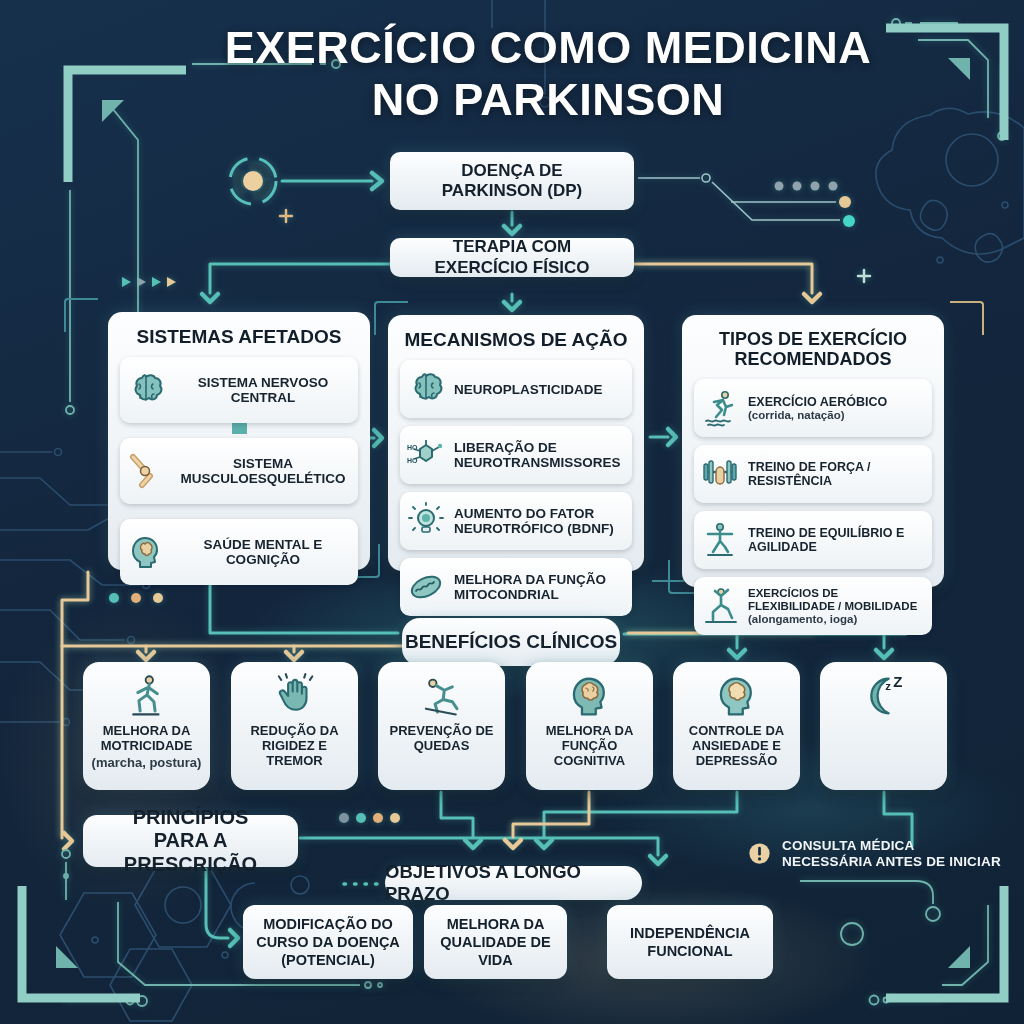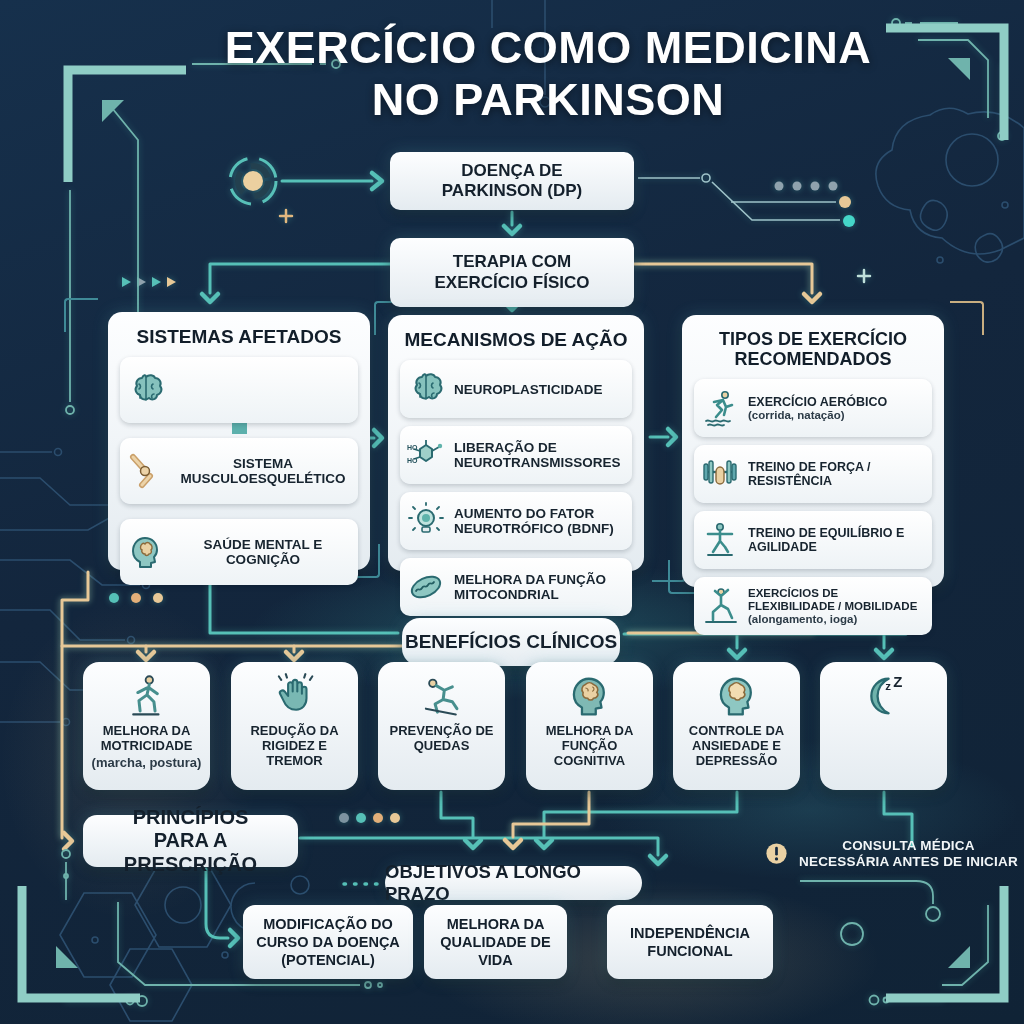--- a/index.html
+++ b/index.html
@@ -39,21 +39,21 @@
   .panel.right .ptext{font-size:12.5px;}
   .panel .tight .ptext{font-size:11.5px;}
   .sub{display:block;font-weight:600;font-size:11.5px;color:#2c3b47;}
   .sq{position:absolute;left:50%;width:15px;height:16px;margin-left:-7px;background:#5cb0ac;z-index:0;}
   .bcard{width:127px;height:128px;border-radius:16px;display:flex;flex-direction:column;
     align-items:center;padding:11px 5px 6px;box-sizing:border-box;top:662px;}
   .bicon{width:46px;height:46px;margin-bottom:5px;}
   .bicon svg{width:100%;height:100%;display:block;}
   .btitle{font-size:13px;font-weight:800;text-align:center;color:#17242f;line-height:1.14;}
   .bsub{font-size:13px;font-weight:600;color:#2c3b47;margin-top:1px;}
-  .warn{position:absolute;left:763px;top:838px;display:flex;gap:9px;z-index:4;align-items:flex-start;text-align:center;}
+  .warn{position:absolute;left:746px;top:838px;display:flex;gap:9px;z-index:4;align-items:flex-start;}
   .warn .wicon{width:27px;height:27px;flex:0 0 27px;margin-top:2px;}
   .warn .wicon svg{width:100%;height:100%;}
   .warn .wtext{color:#f2f6f8;font-size:13.5px;font-weight:700;line-height:1.22;letter-spacing:.2px;}
   .mark{position:absolute;width:32px;height:32px;z-index:3;}
   .mark.tl{border-left:2.5px solid #3f8a97;border-top:2.5px solid #3f8a97;border-radius:4px 0 0 0;}
   .mark.br{border-right:2.5px solid #3f8a97;border-bottom:2.5px solid #3f8a97;border-radius:0 0 4px 0;}
   .mark.tr{border-right:2.5px solid #c9ae80;border-top:2.5px solid #c9ae80;border-radius:0 4px 0 0;}
   .mark.bl{border-left:2.5px solid #3f8a97;border-bottom:2.5px solid #3f8a97;border-radius:0 0 0 4px;}
   .corner{position:absolute;z-index:3;pointer-events:none;}
 </style>
@@ -249,21 +249,21 @@
   </svg>
 
   <h1 class="title" style="margin:0;padding-left:36px;">
     <span>EXERCÍCIO COMO MEDICINA</span><br>
     <span>NO PARKINSON</span>
   </h1>
 
   <div class="fbox" style="left:390px;top:152px;width:244px;height:58px;">
     <span style="width:170px;">DOENÇA DE PARKINSON (DP)</span>
   </div>
-  <div class="fbox" style="left:390px;top:238px;width:244px;height:69px;">
+  <div class="fbox" style="left:390px;top:238px;width:244px;height:39px;">
     <span style="width:185px;">TERAPIA COM EXERCÍCIO FÍSICO</span>
   </div>
 
   <div class="mark tl" style="left:64px;top:298px;"></div>
   <div class="mark br" style="left:346px;top:544px;"></div>
   <div class="mark tl" style="left:374px;top:301px;"></div>
   <div class="mark br" style="left:652px;top:548px;"></div>
   <div class="mark tr" style="left:950px;top:301px;"></div>
   <div class="mark bl" style="left:668px;top:560px;"></div>
 
@@ -271,20 +271,21 @@
     <div class="panel-title">SISTEMAS AFETADOS</div>
     <div class="sq" style="top:106px;"></div>
     <div class="sq" style="top:176px;"></div>
     <div class="pitem">
       <span class="picon">
           <svg viewBox="0 0 40 40">
             <path d="M20 7c3-3 8-2 9 1 4 0 7 4 5 8 3 3 1 8-3 9 0 4-5 6-8 3-4 3-9 1-9-3-4-1-6-6-3-9-2-4 1-8 5-8 1-3 4-4 4-1z" fill="#86c2bd" stroke="#2a6a70" stroke-width="2" stroke-linejoin="round"></path>
             <path d="M20 8v22M13 14c2 1 2 4 0 5M27 14c-2 1-2 4 0 5M12 24c2 0 3 2 2 4M28 24c-2 0-3 2-2 4" fill="none" stroke="#2a6a70" stroke-width="1.6" stroke-linecap="round"></path>
           </svg>
         </span>
+      <span class="ptext">SISTEMA NERVOSO CENTRAL</span>
     </div>
     <div class="pitem">
       <span class="picon">
           <svg viewBox="0 0 40 40">
             <path d="M7 6l9 10M16 34l8-9" stroke="#caa06a" stroke-width="6" stroke-linecap="round" fill="none"></path>
             <path d="M7 6l9 10M16 34l8-9" stroke="#ecd3a8" stroke-width="3" stroke-linecap="round" fill="none"></path>
             <circle cx="19" cy="20" r="4.5" fill="#ecd3a8" stroke="#7a5c33" stroke-width="1.5"></circle>
           </svg>
         </span>
       <span class="ptext">SISTEMA MUSCULOESQUELÉTICO</span>

